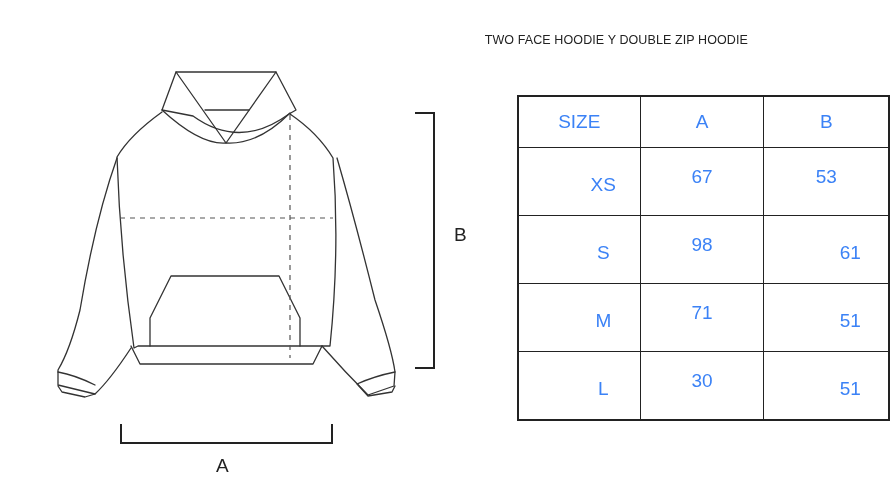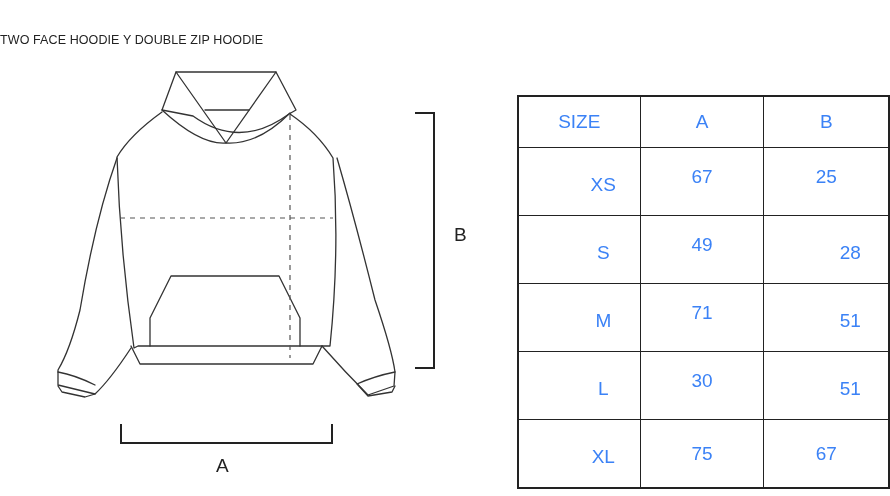--- a/index.html
+++ b/index.html
@@ -1,18 +1,18 @@
 <!DOCTYPE html>
 <html><head>
 <meta charset="utf-8">
 <style>
   html, body { margin: 0; padding: 0; background: #ffffff; }
   body { width: 890px; height: 496px; position: relative; overflow: hidden;
          font-family: "Liberation Sans", "DejaVu Sans", sans-serif; color: #1a1a1a; }
-  .title { position: absolute; left: 0; width: 748px; top: 33px; text-align: left;
+  .title { position: absolute; left: 0; width: 748px; top: 33px; text-align: right;
            font-size: 12.5px; letter-spacing: 0.1px; color: #222; }
   .drawing { position: absolute; left: 0; top: 0; width: 890px; height: 496px; }
   .label-a { position: absolute; left: 216px; top: 455px; font-size: 19px; color: #222; }
   .label-b { position: absolute; left: 454px; top: 224px; font-size: 19px; color: #222; }
   table.size-table { position: absolute; left: 517px; top: 95px; border-collapse: collapse;
                      border: 2px solid #222; }
   table.size-table td, table.size-table th { border: 1.6px solid #222; text-align: center;
                      font-weight: normal; padding: 8px; color: #3b82f6; }
   table.size-table th { height: 34px; font-size: 19px; }
   table.size-table td { height: 51px; font-size: 19px; }
@@ -65,36 +65,31 @@
 <table class="size-table">
   <tbody>
       <tr>
     <th class="c1">SIZE</th>
     <th class="c2">A</th>
     <th class="c3">B</th>
   </tr>
   <tr>
     <td><span class="num down">XS</span></td>
     <td><span class="num up">67</span></td>
-    <td><span class="num up">25</span></td>
+    <td><span class="num up">53</span></td>
   </tr>
   <tr>
     <td><span class="num down">S</span></td>
-    <td><span class="num up">49</span></td>
-    <td><span class="num down">28</span></td>
+    <td><span class="num up">98</span></td>
+    <td><span class="num down">61</span></td>
   </tr>
   <tr>
     <td><span class="num down">M</span></td>
     <td><span class="num up">71</span></td>
     <td><span class="num down">51</span></td>
   </tr>
   <tr>
     <td><span class="num down">L</span></td>
     <td><span class="num up">30</span></td>
     <td><span class="num down">51</span></td>
   </tr>
-  <tr>
-    <td><span class="num down">XL</span></td>
-    <td><span class="num">75</span></td>
-    <td><span class="num">67</span></td>
-  </tr>
 </tbody>
   </table>
 
 </body></html>

